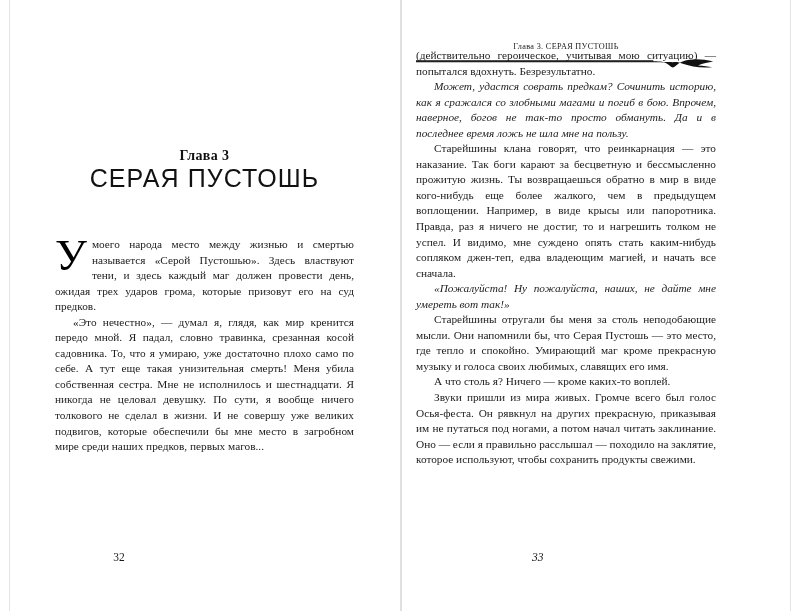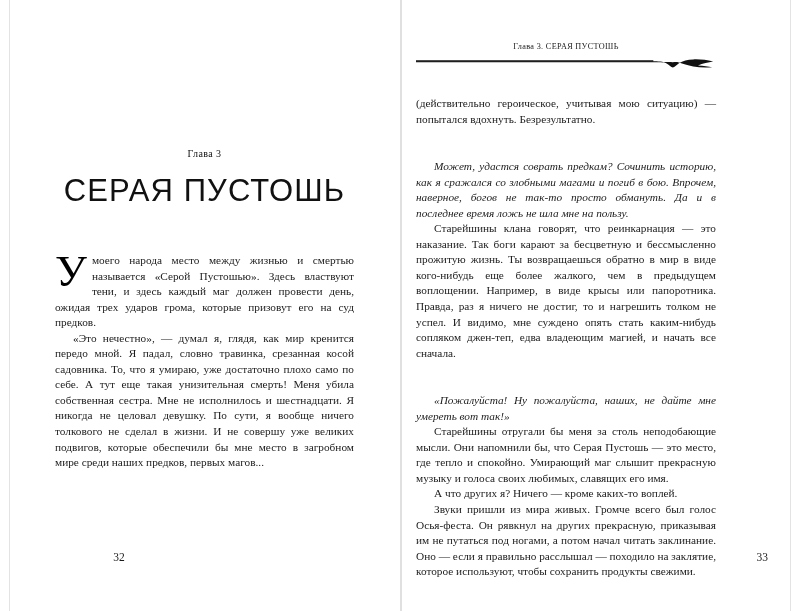--- a/index.html
+++ b/index.html
@@ -85,54 +85,53 @@
     overflow: visible;
   }
 
   
   .chapter-head {
     padding-top: 148px;
     text-align: center;
   }
   .chapter-label {
     font-family: "Liberation Serif", serif;
-    font-size: 10px;
-    font-weight: 400;
+    font-size: 14px;
+    font-weight: 700;
     letter-spacing: 0.4px;
     color: #111111;
     text-align: center;
   }
   .chapter-title {
-    margin-top: 14px;
     font-family: "Liberation Sans", sans-serif;
-    font-size: 31px;
+    font-size: 25px;
     font-weight: 400;
     letter-spacing: 1.1px;
     color: #111111;
     white-space: nowrap;
   }
 
   
   .body-block {
     font-size: 11.3px;
     line-height: 15.55px;
     text-align: justify;
     text-justify: inter-word;
     color: #1c1c1c;
     hyphens: manual;
   }
   .body-left  { padding-top: 44px; }
-  .body-right { padding-top: 96px; }
+  .body-right { padding-top: 48px; }
 
   .para {
     margin: 0;
     text-indent: 18px;
   }
   .para.noindent { text-indent: 0; }
-  .para.italic { font-style: italic; margin-top: 32px; }
+  .para.italic { font-style: italic; }
 
   
   .dropcap-para {
     margin: 0;
     text-indent: 0;
   }
   .dropcap {
     float: left;
     font-family: "Liberation Serif", serif;
     font-size: 45px;
@@ -143,21 +142,21 @@
 
   
   .folio {
     position: absolute;
     bottom: 48px;
     font-size: 11.5px;
     color: #1a1a1a;
     font-family: "Liberation Serif", serif;
   }
   .folio-left  { left: 0; right: 0; text-align: center; margin-left: -146px; }
-  .folio-right { left: 0; right: 0; text-align: right; margin-left: 148px; }
+  .folio-right { left: 0; right: 0; text-align: left; margin-left: 148px; font-style: italic; }
 </style>
 </head>
 <body>
 
 <div class="spread">
 
   <div class="edge-left"></div>
   <div class="edge-right"></div>
   <div class="gutter"></div>
 
@@ -197,21 +196,21 @@
           <path d="M0,5.0 L250,5.0" stroke="#111111" stroke-width="1.3" fill="none"></path>
         </svg>
       </div>
     </div>
 
     <div class="body-block body-right">
       <p class="para noindent"><span>(действительно героическое, учитывая мою ситуацию) — попытался вдохнуть. Безрезультатно.</span></p>
       <p class="para italic"><span>Может, удастся соврать предкам? Сочинить историю, как я сражался со злобными магами и погиб в бою. Впрочем, наверное, богов не так-то просто обмануть. Да и в последнее время ложь не шла мне на пользу.</span></p>
       <p class="para"><span>Старейшины клана говорят, что реинкарнация — это наказание. Так боги карают за бесцветную и бессмысленно прожитую жизнь. Ты возвращаешься обратно в мир в виде кого-нибудь еще более жалкого, чем в предыдущем воплощении. Например, в виде крысы или папоротника. Правда, раз я ничего не достиг, то и нагрешить толком не успел. И видимо, мне суждено опять стать каким-нибудь сопляком джен-теп, едва владеющим магией, и начать все сначала.</span></p>
       <p class="para italic"><span>«Пожалуйста! Ну пожалуйста, наших, не дайте мне умереть вот так!»</span></p>
-      <p class="para"><span>Старейшины отругали бы меня за столь неподобающие мысли. Они напомнили бы, что Серая Пустошь — это место, где тепло и спокойно. Умирающий маг слышит прекрасную музыку и голоса своих любимых, славящих его имя.</span></p>
-      <p class="para"><span>А что других я? Ничего — кроме каких-то воплей.</span></p>
+      <p class="para"><span>Старейшины отругали бы меня за столь неподобающие мысли. Они напомнили бы, что Серая Пустошь — это место, где тепло и спокойно. Умирающий маг кроме прекрасную музыку и голоса своих любимых, славящих его имя.</span></p>
+      <p class="para"><span>А что столь я? Ничего — кроме каких-то воплей.</span></p>
       <p class="para"><span>Звуки пришли из мира живых. Громче всего был голос Осья-феста. Он рявкнул на других прекрасную, приказывая им не путаться под ногами, а потом начал читать заклинание. Оно — если я правильно расслышал — походило на заклятие, которое используют, чтобы сохранить продукты свежими.</span></p>
     </div>
 
     <div class="folio folio-right">33</div>
   </div>
 
 </div>
 
 </body></html>

